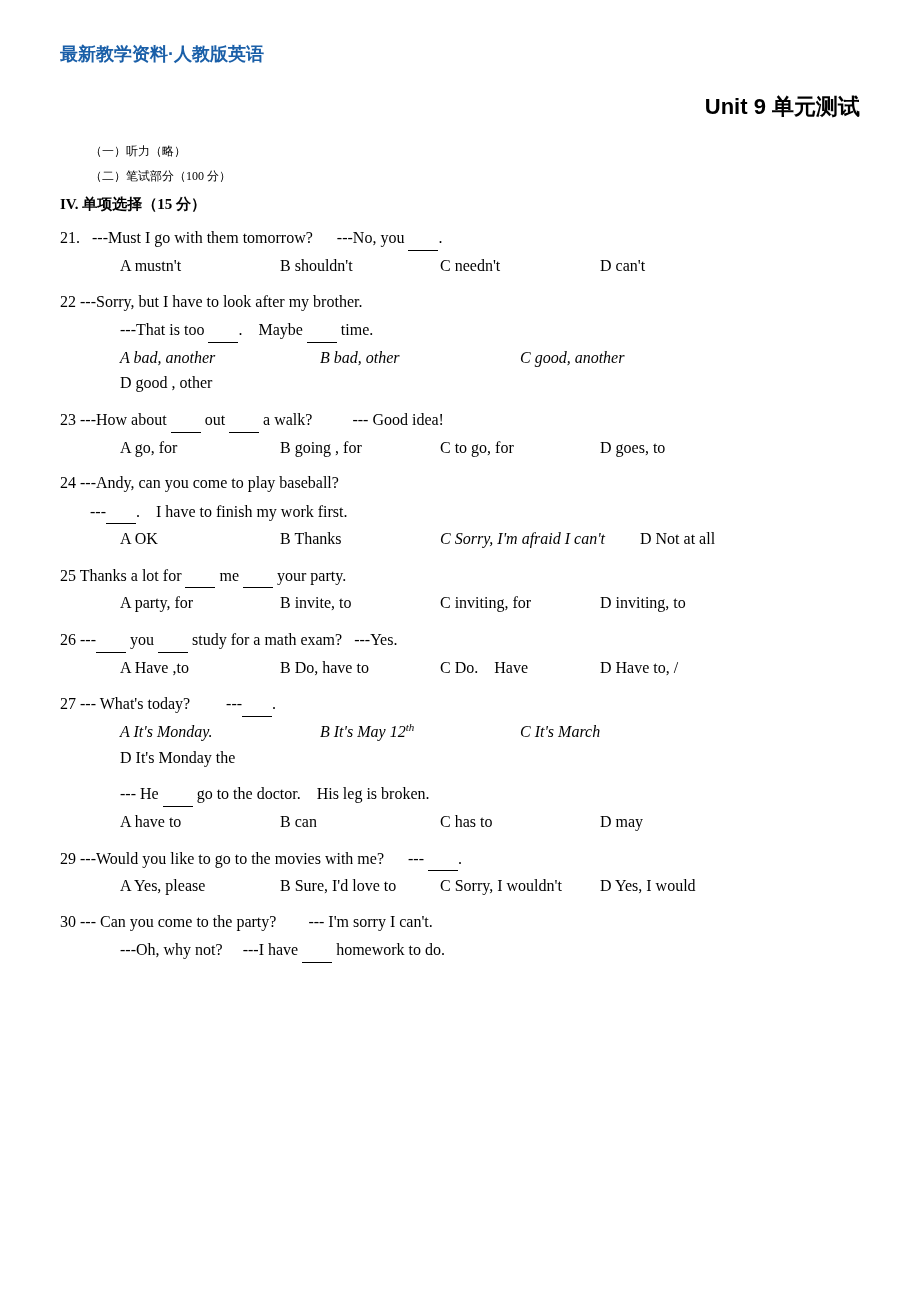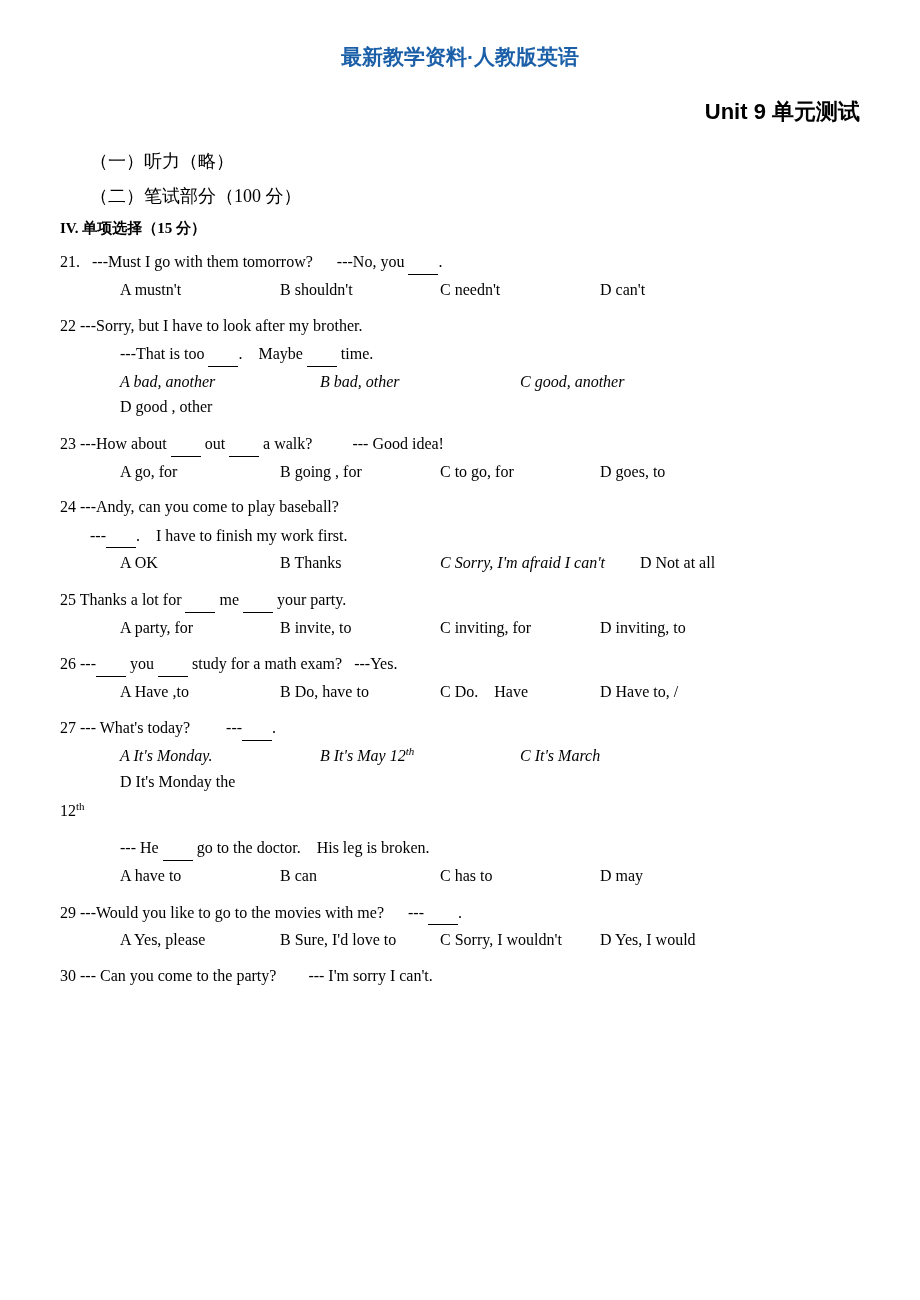--- a/index.html
+++ b/index.html
@@ -11,38 +11,38 @@
       background: #fff;
       font-family: "SimSun", "宋体", serif;
       font-size: 16px;
       color: #000;
       width: 920px;
       min-height: 1300px;
       padding: 40px 60px;
       line-height: 1.6;
     }
     .main-title {
-      text-align: center;
-      font-size: 21px;
+      text-align: left;
+      font-size: 18px;
       font-weight: bold;
       color: #1a5fa8;
       margin-bottom: 20px;
       font-family: "SimHei", "黑体", sans-serif;
     }
     .unit-title {
       text-align: right;
       font-size: 22px;
       font-weight: bold;
       color: #000;
       margin-bottom: 18px;
       font-family: "SimHei", "黑体", sans-serif;
     }
     .section {
       margin-bottom: 6px;
-      font-size: 18px;
+      font-size: 12px;
     }
     .section-bold {
       font-weight: bold;
       font-size: 15px;
       margin-bottom: 8px;
     }
     .question-block {
       margin-bottom: 10px;
     }
     .question-line {
@@ -132,32 +132,32 @@
   <span class="options-line">
     <span>A Have ,to</span><span>B Do, have to</span><span>C Do.&nbsp;&nbsp;&nbsp; Have</span><span>D Have to, /</span>
   </span>
 </div>
 
 <div class="question-block">
   <span class="question-line">27 --- What's today?&nbsp;&nbsp;&nbsp;&nbsp;&nbsp;&nbsp;&nbsp;&nbsp;&nbsp;---<span class="blank">&nbsp;&nbsp;&nbsp;&nbsp;</span>.</span>
   <span class="options-line">
     <span class="wide">A It's Monday.</span><span class="wide">B It's May 12<sup>th</sup></span><span class="wide">C It's March</span><span>D It's Monday the</span>
   </span>
-  <span class="question-line" style="margin-left: 0;">12<sup>th</sup></span>
 </div>
 
 <div class="question-block">
   <span class="question-line indent2">--- He <span class="blank">&nbsp;&nbsp;&nbsp;&nbsp;</span> go to the doctor.&nbsp;&nbsp;&nbsp; His leg is broken.</span>
   <span class="options-line">
     <span>A have to</span><span>B can</span><span>C has to</span><span>D may</span>
   </span>
 </div>
 
 <div class="question-block">
   <span class="question-line">29 ---Would you like to go to the movies with me?&nbsp;&nbsp;&nbsp;&nbsp;&nbsp;&nbsp;---  <span class="blank">&nbsp;&nbsp;&nbsp;&nbsp;</span>.</span>
   <span class="options-line">
     <span>A Yes, please</span><span>B Sure, I'd love to</span><span>C Sorry, I wouldn't</span><span>D Yes, I would</span>
   </span>
 </div>
 
 <div class="question-block">
   <span class="question-line">30 --- Can you come to the party?&nbsp;&nbsp;&nbsp;&nbsp;&nbsp;&nbsp;&nbsp;&nbsp;--- I'm sorry I can't.</span>
+  <span class="question-line indent2">---Oh, why not?&nbsp;&nbsp;&nbsp;&nbsp;&nbsp;---I have <span class="blank">&nbsp;&nbsp;&nbsp;&nbsp;</span> homework to do.</span>
 </div>
 
 </body></html>

